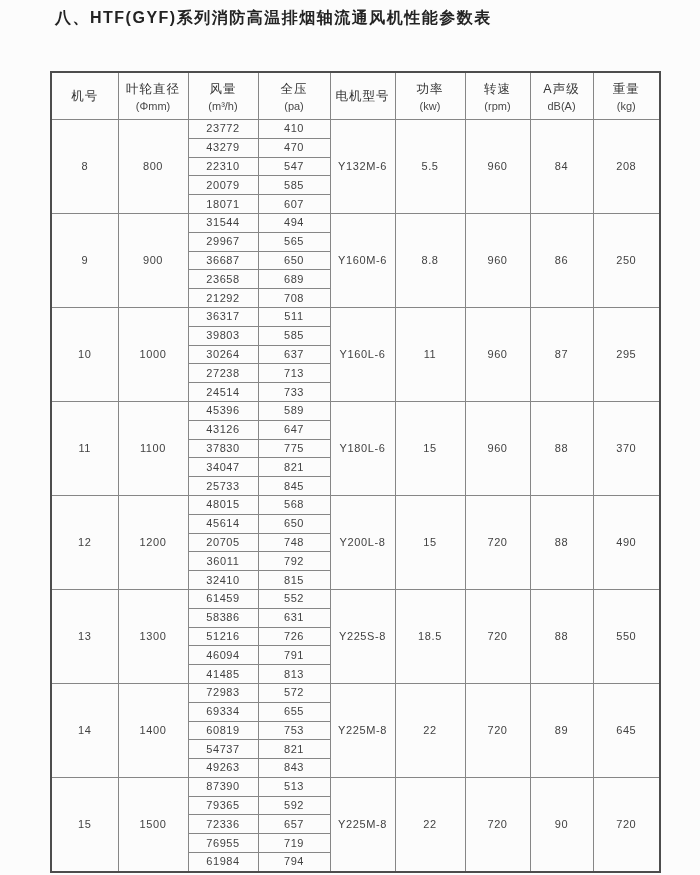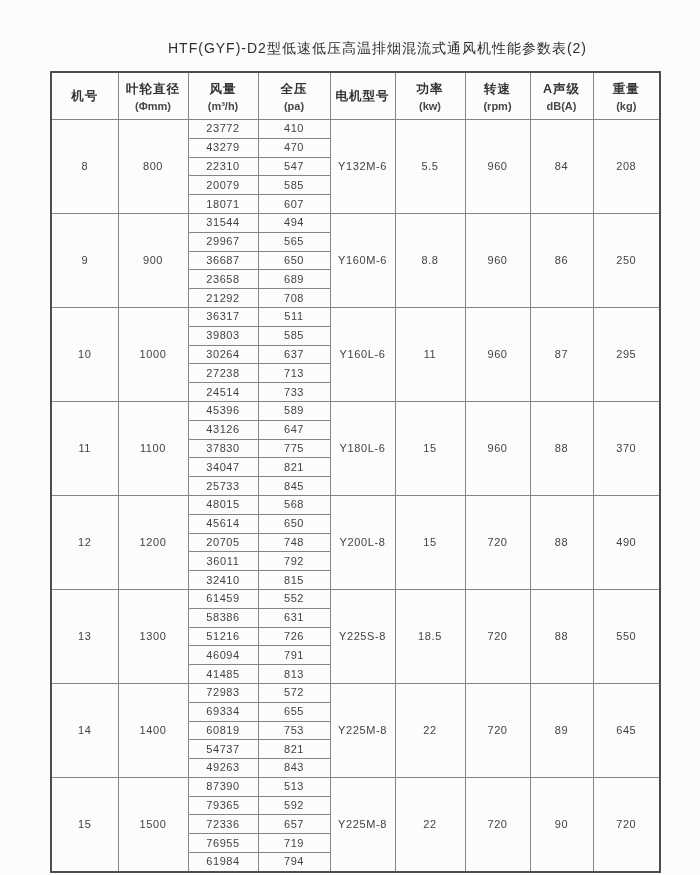--- a/index.html
+++ b/index.html
@@ -46,39 +46,39 @@
   }
   table.spec th, table.spec td {
     border: 1px solid #868686;
     text-align: center;
     vertical-align: middle;
     padding: 0;
     overflow: hidden;
   }
   table.spec th {
     height: 46px;
-    font-weight: bold;
+    font-weight: normal;
     background: #fcfcfc;
     margin-top: 20px;
   }
   .h-label { font-size: 12.5px; color: #333; letter-spacing: 1px; }
   .h-unit  { font-size: 11px; color: #484848; margin-top: 2px; letter-spacing: 0; }
   table.spec td {
     height: 17.8px;
     font-size: 11px;
     line-height: 1;
     color: #424242;
     letter-spacing: 0.6px;
   }
 </style>
 </head>
 <body>
 
 <div class="page">
-  <h2 class="subtitle">HTF(GYF)-D2型低速低压高温排烟混流式通风机性能参数表(2)</h2>
+  <h1 class="title">八、HTF(GYF)系列消防高温排烟轴流通风机性能参数表</h1>
 
   <table class="spec">
     <colgroup>
       <col style="width:67px">
         <col style="width:70px">
         <col style="width:70px">
       <col style="width:72px">
         <col style="width:65px">
         <col style="width:70px">
       <col style="width:65px">

